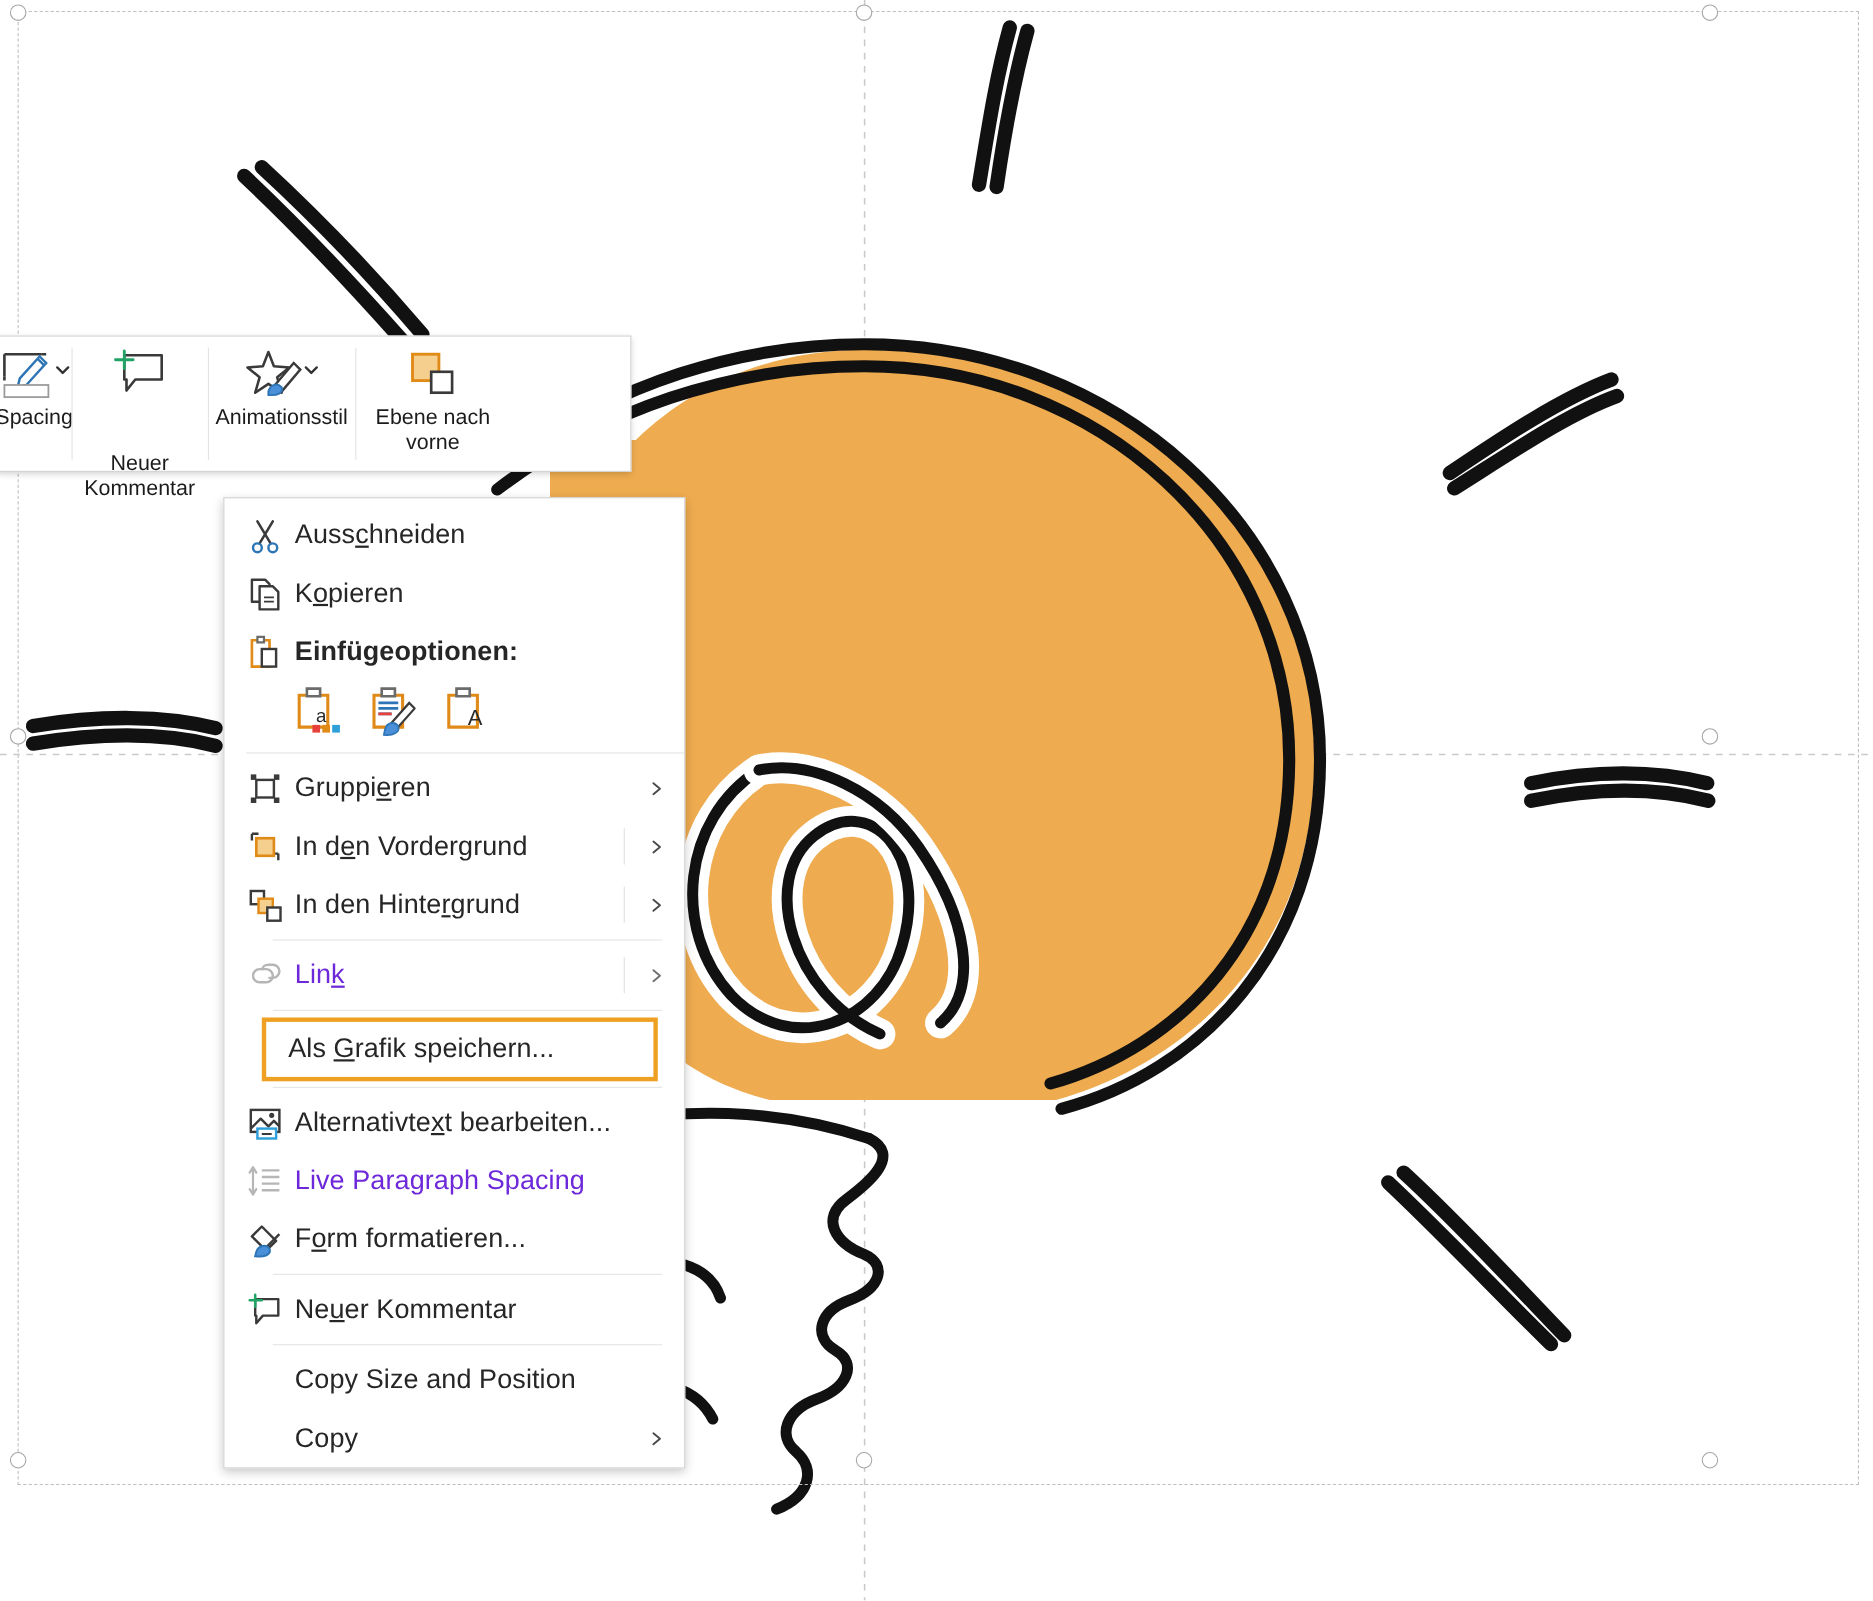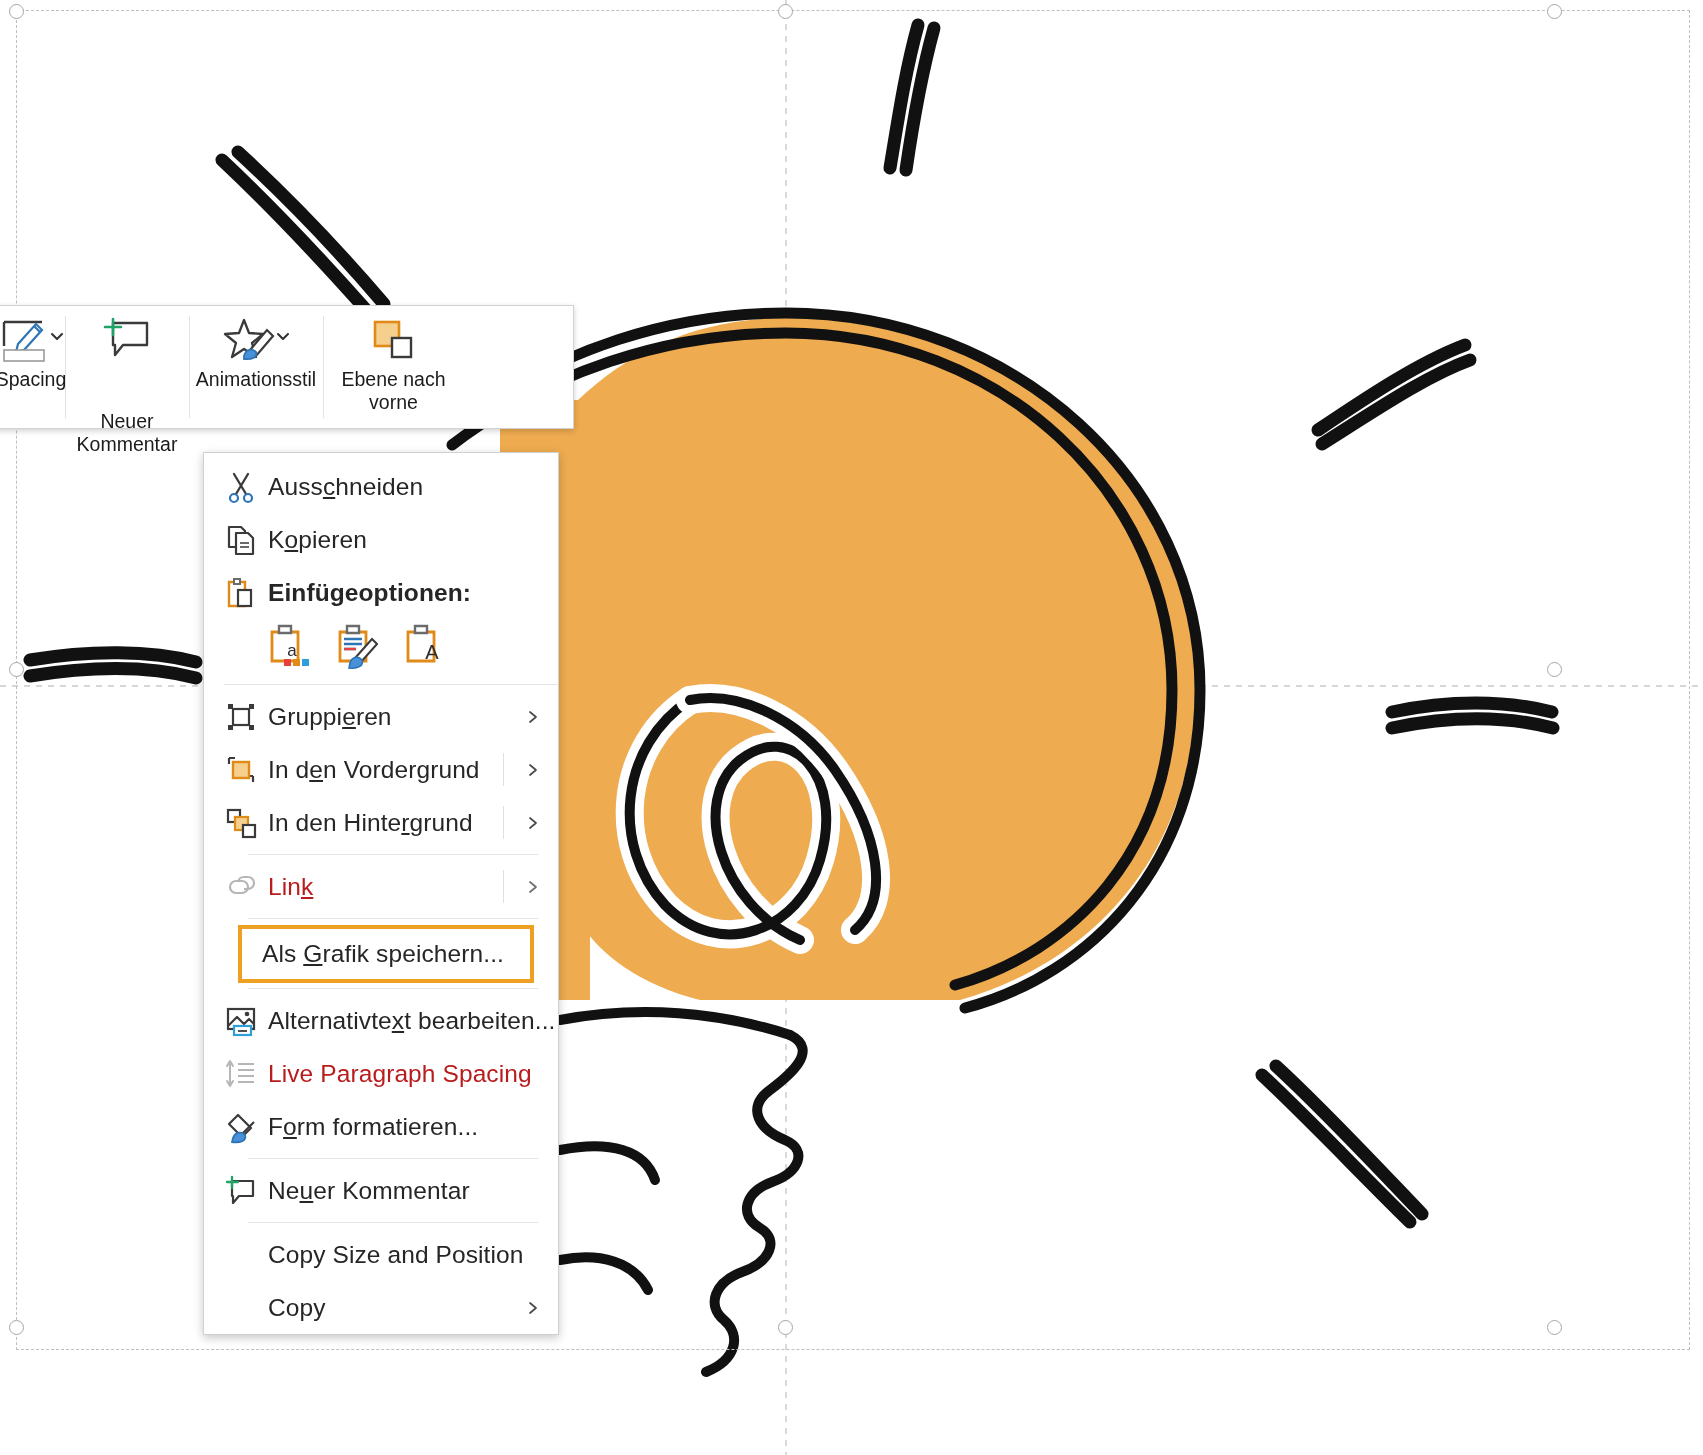--- a/index.html
+++ b/index.html
@@ -91,40 +91,40 @@
   .tb-w2 { width: 124px; gap: 44px; }
   .tb-w3 { width: 124px; }
   .tb-w4 { width: 134px; }
   .tb-w5 { width: 141px; }
 
   
   #context-menu {
     position: absolute;
     left: 203px;
     top: 452px;
-    width: 356px;
+    width: 420px;
     background: #ffffff;
     border: 1px solid #d0d0d0;
     box-shadow: 0 3px 9px rgba(0,0,0,0.22);
     box-sizing: border-box;
     z-index: 30;
     padding: 7px 0 0 0;
     overflow: hidden;
   }
   .cm-row {
     display: flex;
     align-items: center;
     height: 53px;
     padding-left: 20px;
     box-sizing: border-box;
     position: relative;
     cursor: default;
   }
   .cm-row.clickable { cursor: pointer; }
-  .cm-row.disabled .cm-label { color: #b91c1c; }
+  .cm-row.disabled .cm-label { color: #6d28d9; }
   .cm-icon {
     width: 44px;
     min-width: 44px;
     height: 36px;
     display: flex;
     align-items: center;
     justify-content: flex-start;
   }
   .cm-label {
     font-size: 24.5px;

